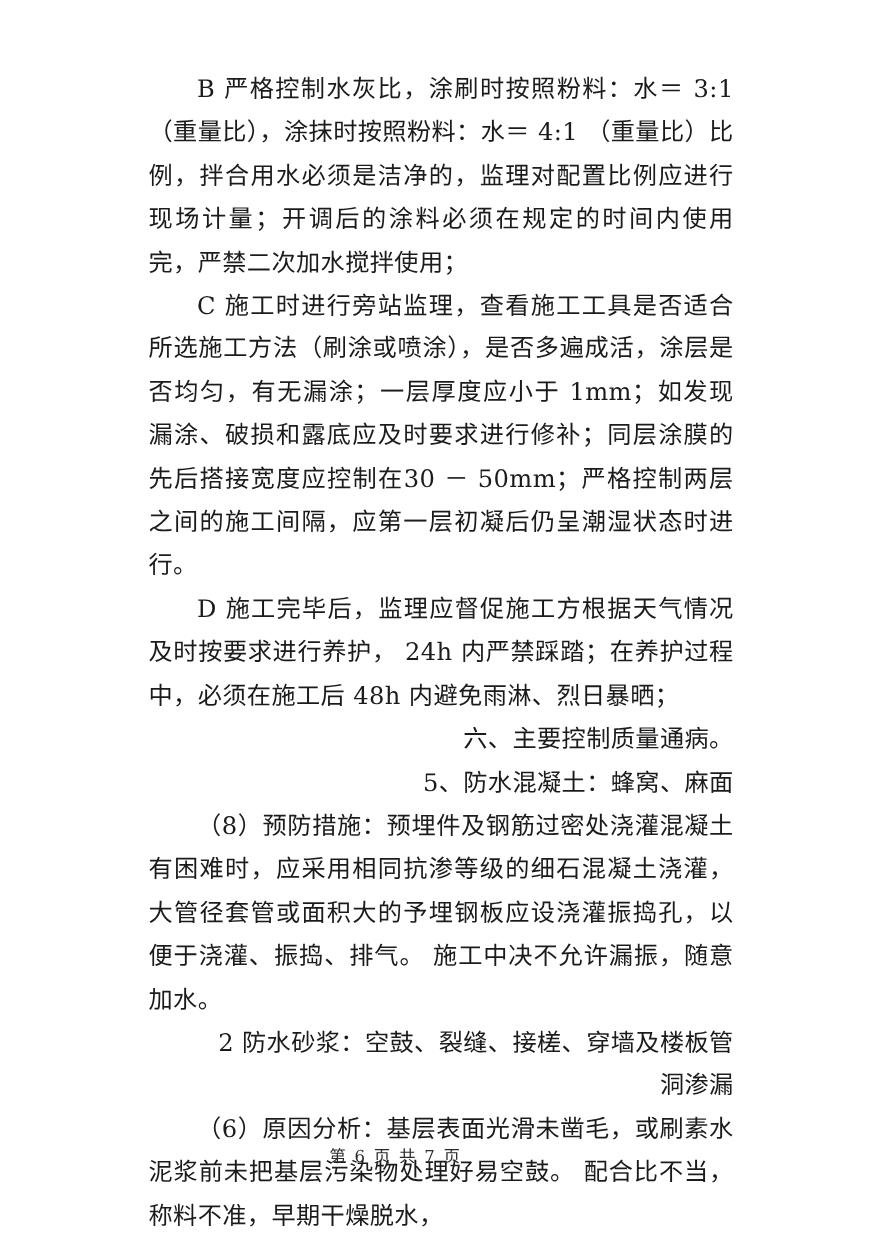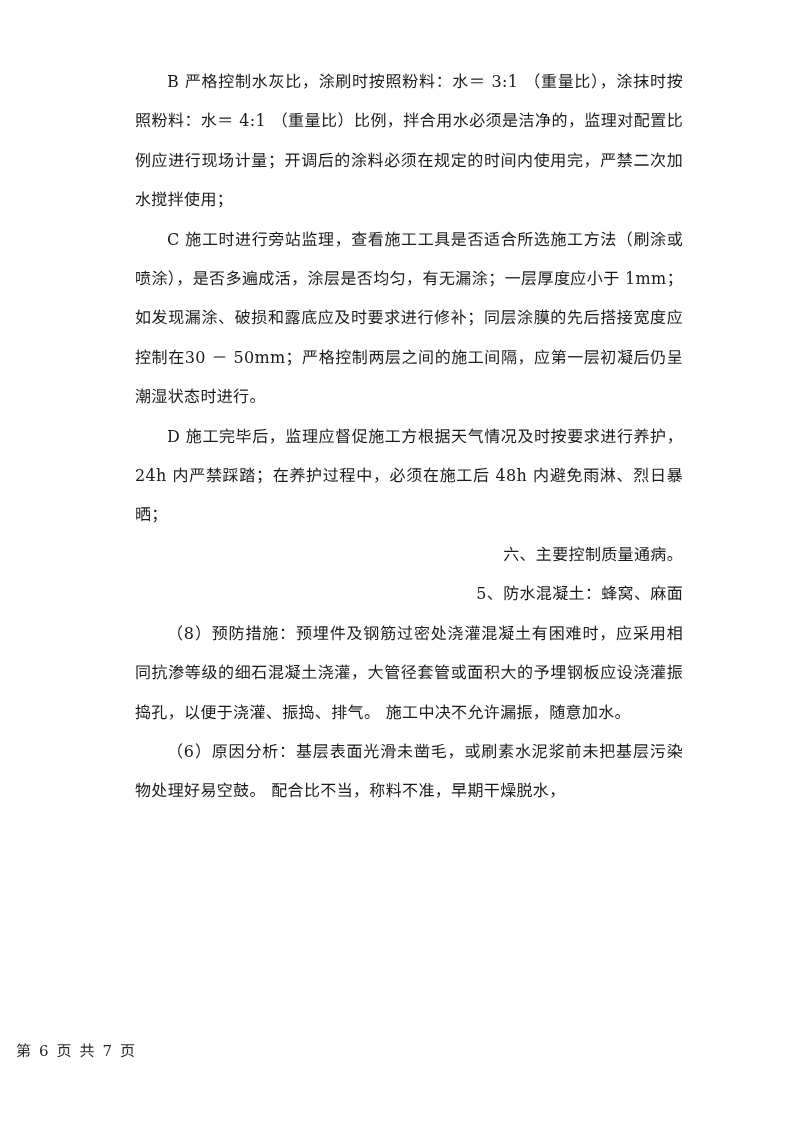--- a/index.html
+++ b/index.html
@@ -23,22 +23,22 @@
 
   
   .text-column {
     position: absolute;
     left: 135px;
     top: 62px;
     width: 548px;
   }
 
   .para {
-    margin: 0 0 0 0;
-    font-size: 16px;
+    margin: 0 16px 0 0;
+    font-size: 22px;
     line-height: 39.4px;
     text-align: justify;
     text-justify: inter-ideograph;
     letter-spacing: 0.35px;
     text-indent: 2em;
     color: #1b1b1b;
     word-break: break-all;
   }
 
   
@@ -49,27 +49,26 @@
   
   .para.short {
     text-align: right;
   }
 
   .footer {
     position: absolute;
     left: 0;
     top: 1040px;
     width: 719px;
-    text-align: left;
+    text-align: center;
     font-size: 15px;
     line-height: 22px;
     letter-spacing: 1.6px;
     color: #2a2a2a;
     font-family: "DejaVu Serif", "Liberation Serif", serif;
-    padding-left: 16px;
   }
 </style>
 </head>
 <body>
 
 <div class="page">
 
   <div class="text-column">
 
     <p class="para latin-lead">B 严格控制水灰比，涂刷时按照粉料：水＝ 3:1 （重量比），涂抹时按照粉料：水＝ 4:1 （重量比）比例，拌合用水必须是洁净的，监理对配置比例应进行现场计量；开调后的涂料必须在规定的时间内使用完，严禁二次加水搅拌使用；</p>
@@ -78,20 +77,21 @@
 
     <p class="para latin-lead">D 施工完毕后，监理应督促施工方根据天气情况及时按要求进行养护， 24h 内严禁踩踏；在养护过程中，必须在施工后 48h 内避免雨淋、烈日暴晒；</p>
 
     <p class="para short">六、主要控制质量通病。</p>
 
     <p class="para short">5、防水混凝土：蜂窝、麻面</p>
 
 
     <p class="para">（8）预防措施：预埋件及钢筋过密处浇灌混凝土有困难时，应采用相同抗渗等级的细石混凝土浇灌，大管径套管或面积大的予埋钢板应设浇灌振捣孔，以便于浇灌、振捣、排气。 施工中决不允许漏振，随意加水。</p>
 
+    <p class="para short">2 防水砂浆：空鼓、裂缝、接槎、穿墙及楼板管洞渗漏</p>
 
     <p class="para">（6）原因分析：基层表面光滑未凿毛，或刷素水泥浆前未把基层污染物处理好易空鼓。 配合比不当，称料不准，早期干燥脱水，</p>
 
   </div>
 
   <div class="footer">第 6 页 共 7 页</div>
 
 </div>
 
 </body></html>

